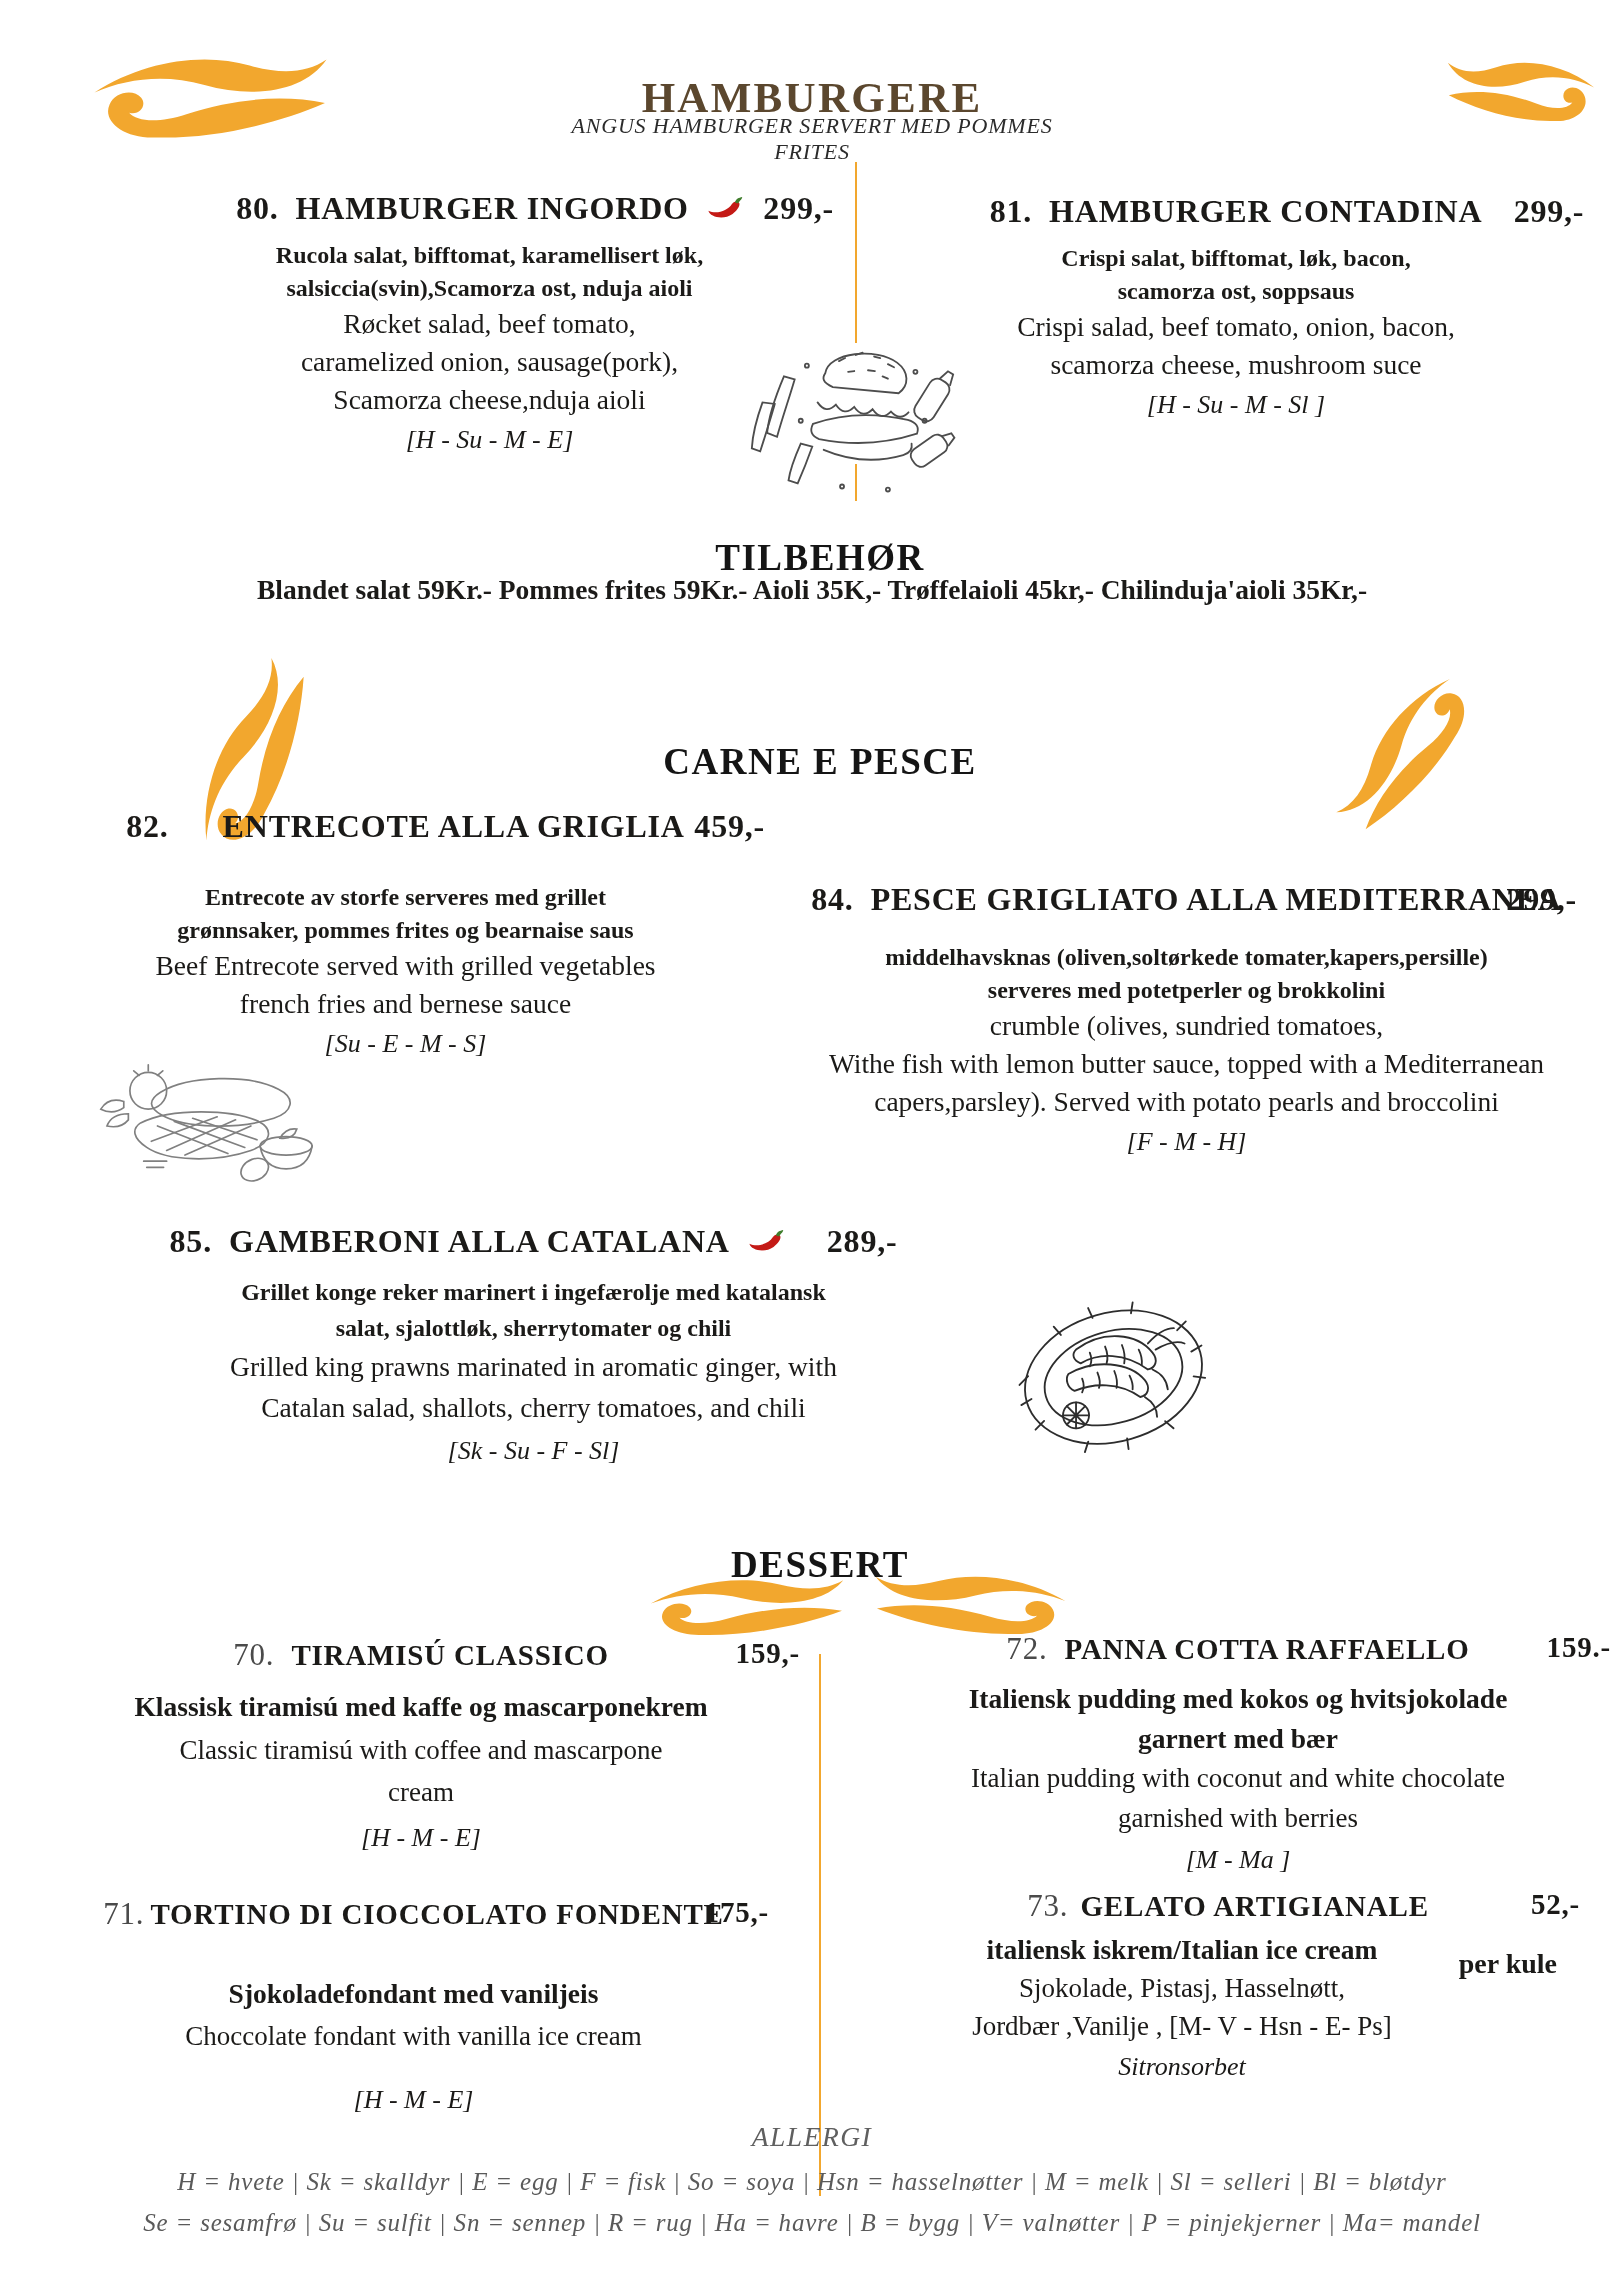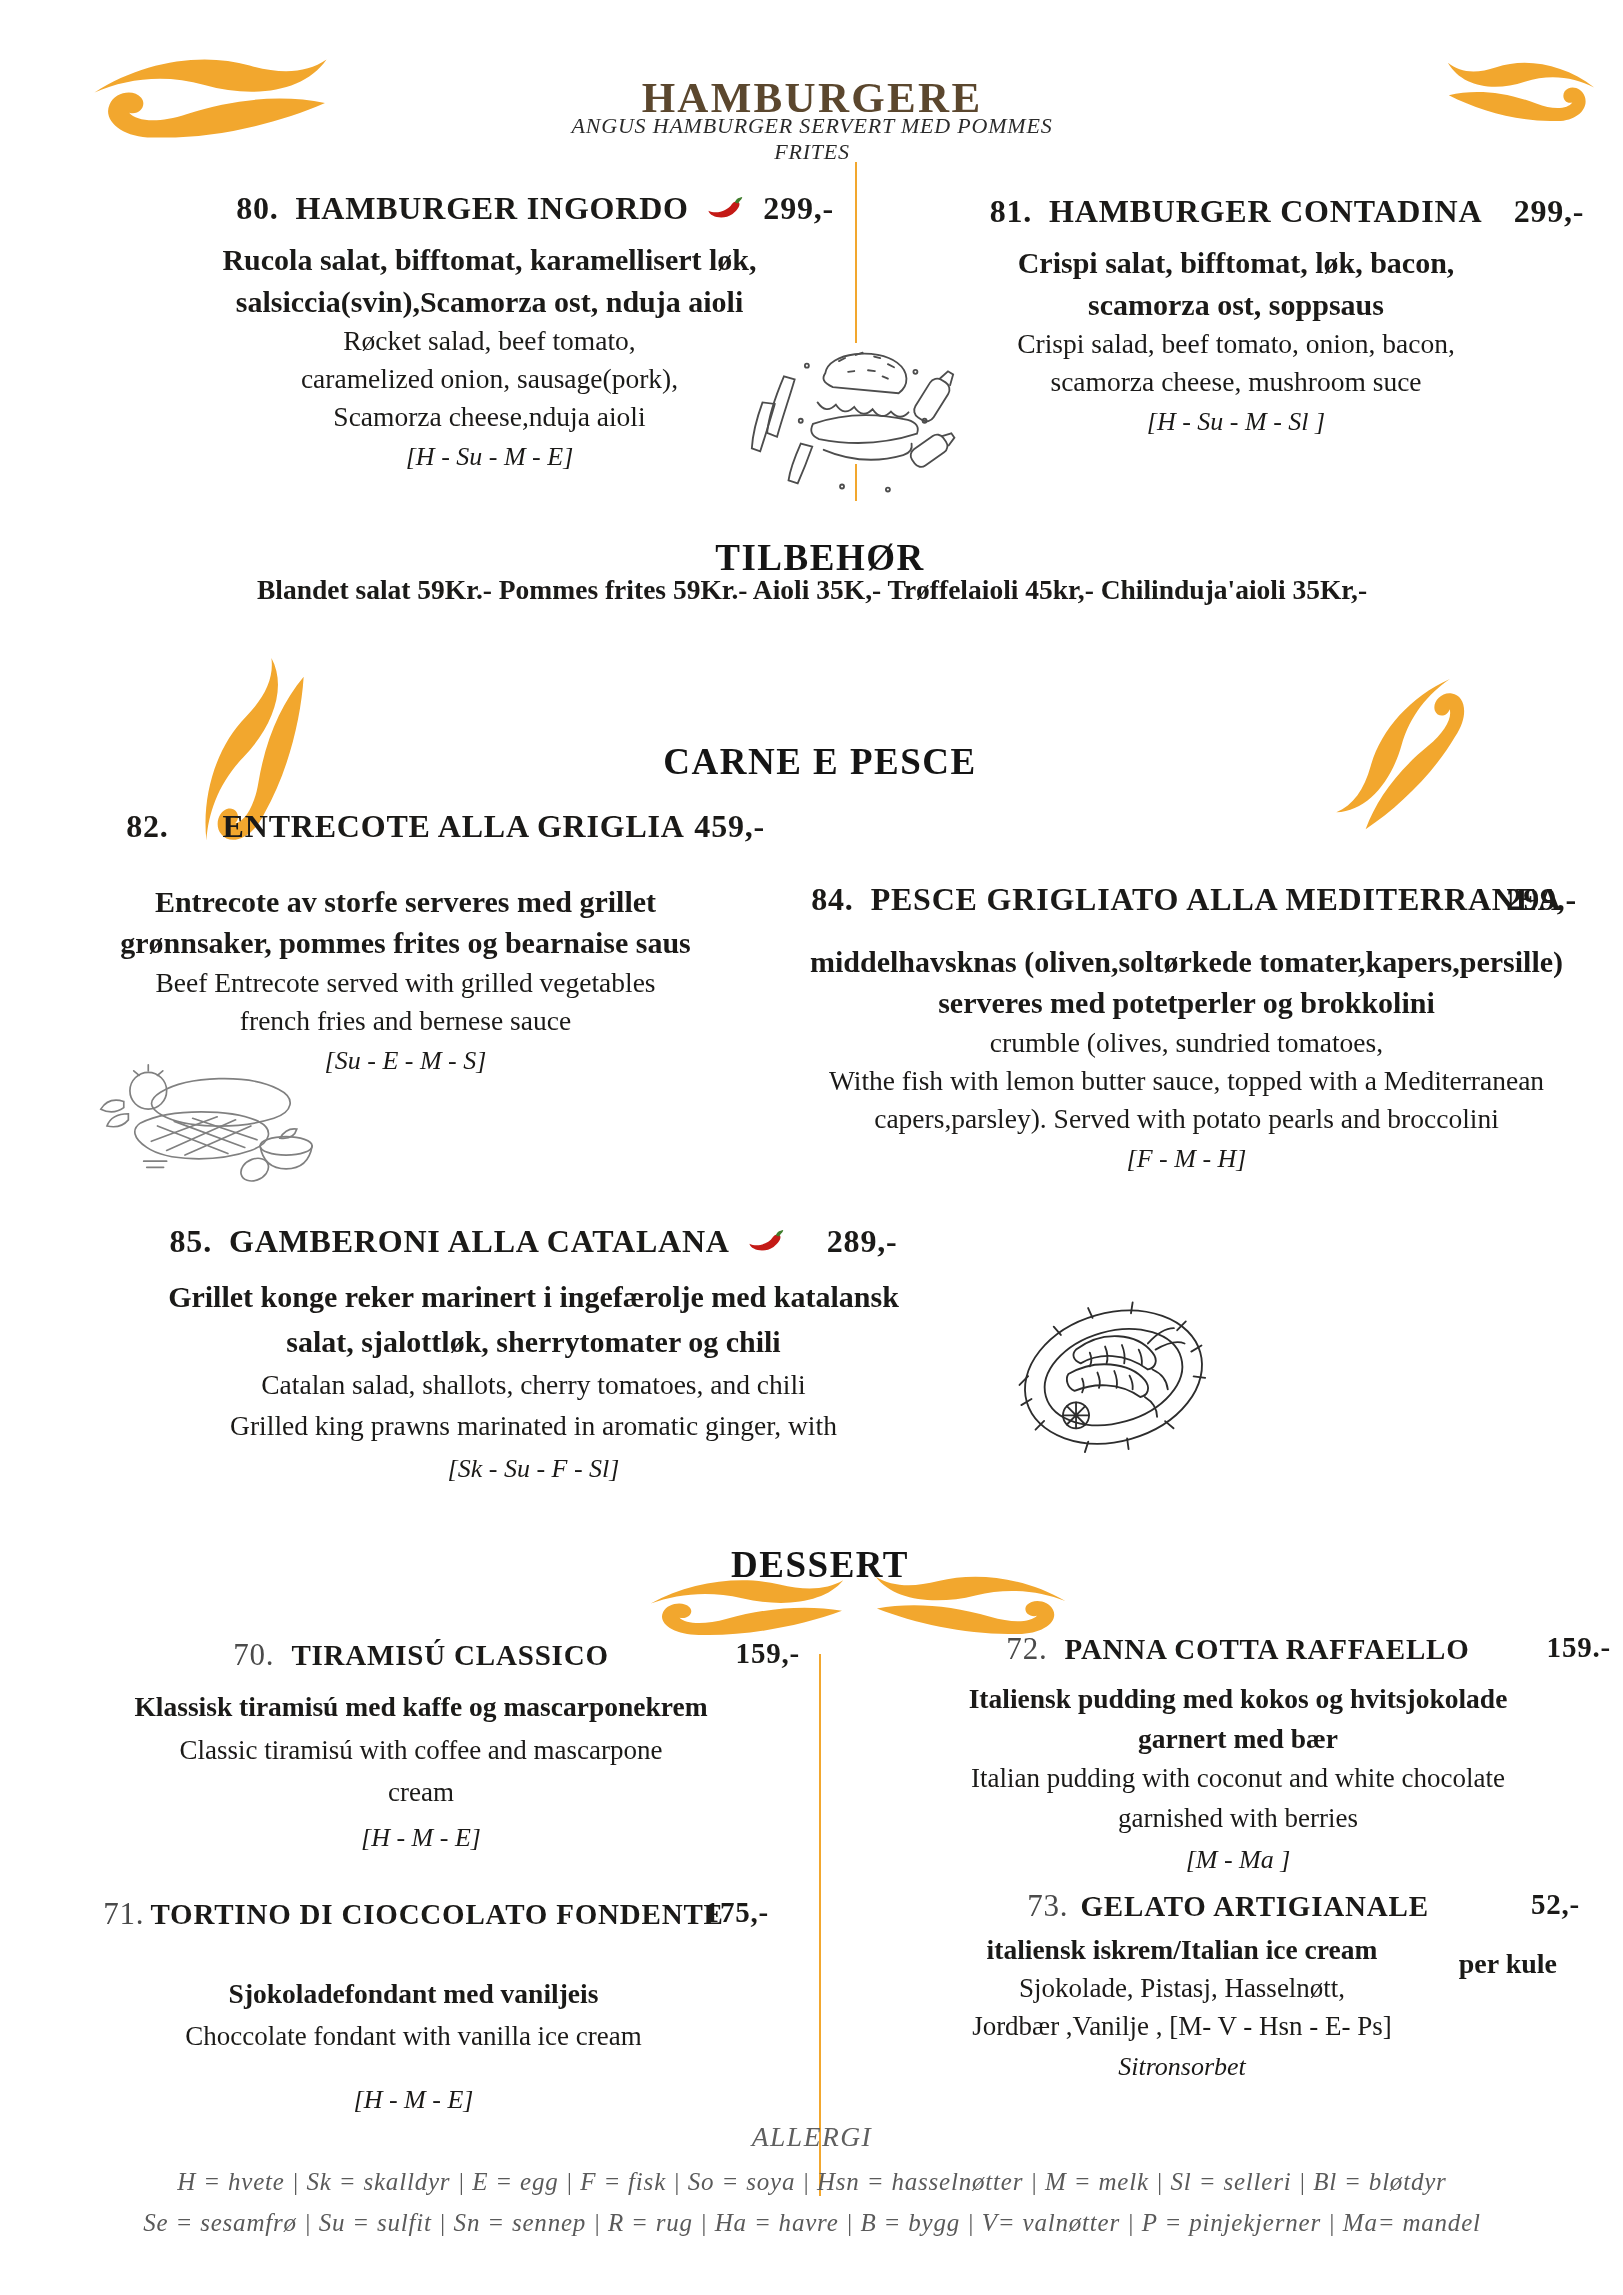--- a/index.html
+++ b/index.html
@@ -32,21 +32,21 @@
   .swirl-dl{left:647px;top:1573px;width:200px;height:63px;}
   .swirl-dr{left:872px;top:1569px;width:197px;height:66px;transform:scaleX(-1);}
 
   
   .mi{position:absolute;text-align:center;}
   .head{display:flex;justify-content:center;align-items:baseline;gap:17px;
         font-weight:700;position:relative;font-size:32px;letter-spacing:0.8px;}
   .head .price.pin{position:absolute;top:0;}
   .chili{width:37px;height:24.5px;align-self:center;flex:0 0 auto;}
   .desc{margin-top:12.2px;font-size:27.5px;line-height:1.38;}
-  .desc .b{font-weight:700;font-size:30px;}
+  .desc .b{font-weight:700;font-size:24px;}
   .allerg{font-style:italic;font-size:26px;margin-top:3.1px;}
 
   .mi80{left:145px;top:190px;width:689px;}
   .mi81{left:880px;top:193px;width:712px;}
   .mi82{left:46px;top:808px;width:719px;}
   .mi82 .desc{margin-top:36px;}
   .mi84{left:754px;top:881px;width:865px;}
   .mi84 .desc{margin-top:23px;}
   .mi85{left:88px;top:1223px;width:891px;}
   .mi85 .desc{margin-top:13.8px;line-height:1.5;}
@@ -229,22 +229,22 @@
       <span class="nm">GAMBERONI ALLA CATALANA</span>
       <svg class="chili" viewBox="0 0 46 30">
         <path d="M3 18 C5 26 22 30 33 22 C40 17 43 11 41 8 C38 5 34 7 32 10 C27 18 13 23 3 18 Z" fill="#c41a16"></path>
         <path d="M40 9 C42 5 45 4 45 1 C41 2 37 3 36 8 Z" fill="#3f7d2c"></path>
       </svg>
       <span class="price inline-price">289,-</span>
     </div>
     <div class="desc">
       <div class="b">Grillet konge reker marinert i ingefærolje med katalansk</div>
       <div class="b">salat, sjalottløk, sherrytomater og chili</div>
+      <div>Grilled king prawns marinated in aromatic ginger, with</div>
       <div>Catalan salad, shallots, cherry tomatoes, and  chili</div>
-      <div>Grilled king prawns marinated in aromatic ginger, with</div>
       <div class="allerg">[Sk - Su - F - Sl]</div>
     </div>
   </section>
 
   <svg class="art prawns-art" viewBox="0 0 310 265" fill="none" stroke="#2d2d2d" stroke-width="2.4" stroke-linecap="round">
     <g transform="rotate(-16 155 132)">
       <ellipse cx="155" cy="132" rx="118" ry="84"></ellipse>
       <ellipse cx="155" cy="132" rx="92" ry="60"></ellipse>
       <path d="M48 100 l-14 8 M44 130 l-15 4 M52 162 l-14 8 M252 96 l14 -8 M262 128 l15 -4 M256 160 l14 6 M150 50 l-2 -14 M200 58 l6 -13 M104 60 l-6 -13 M150 214 l-2 14 M204 206 l8 12 M100 204 l-8 12"></path>
     </g>

